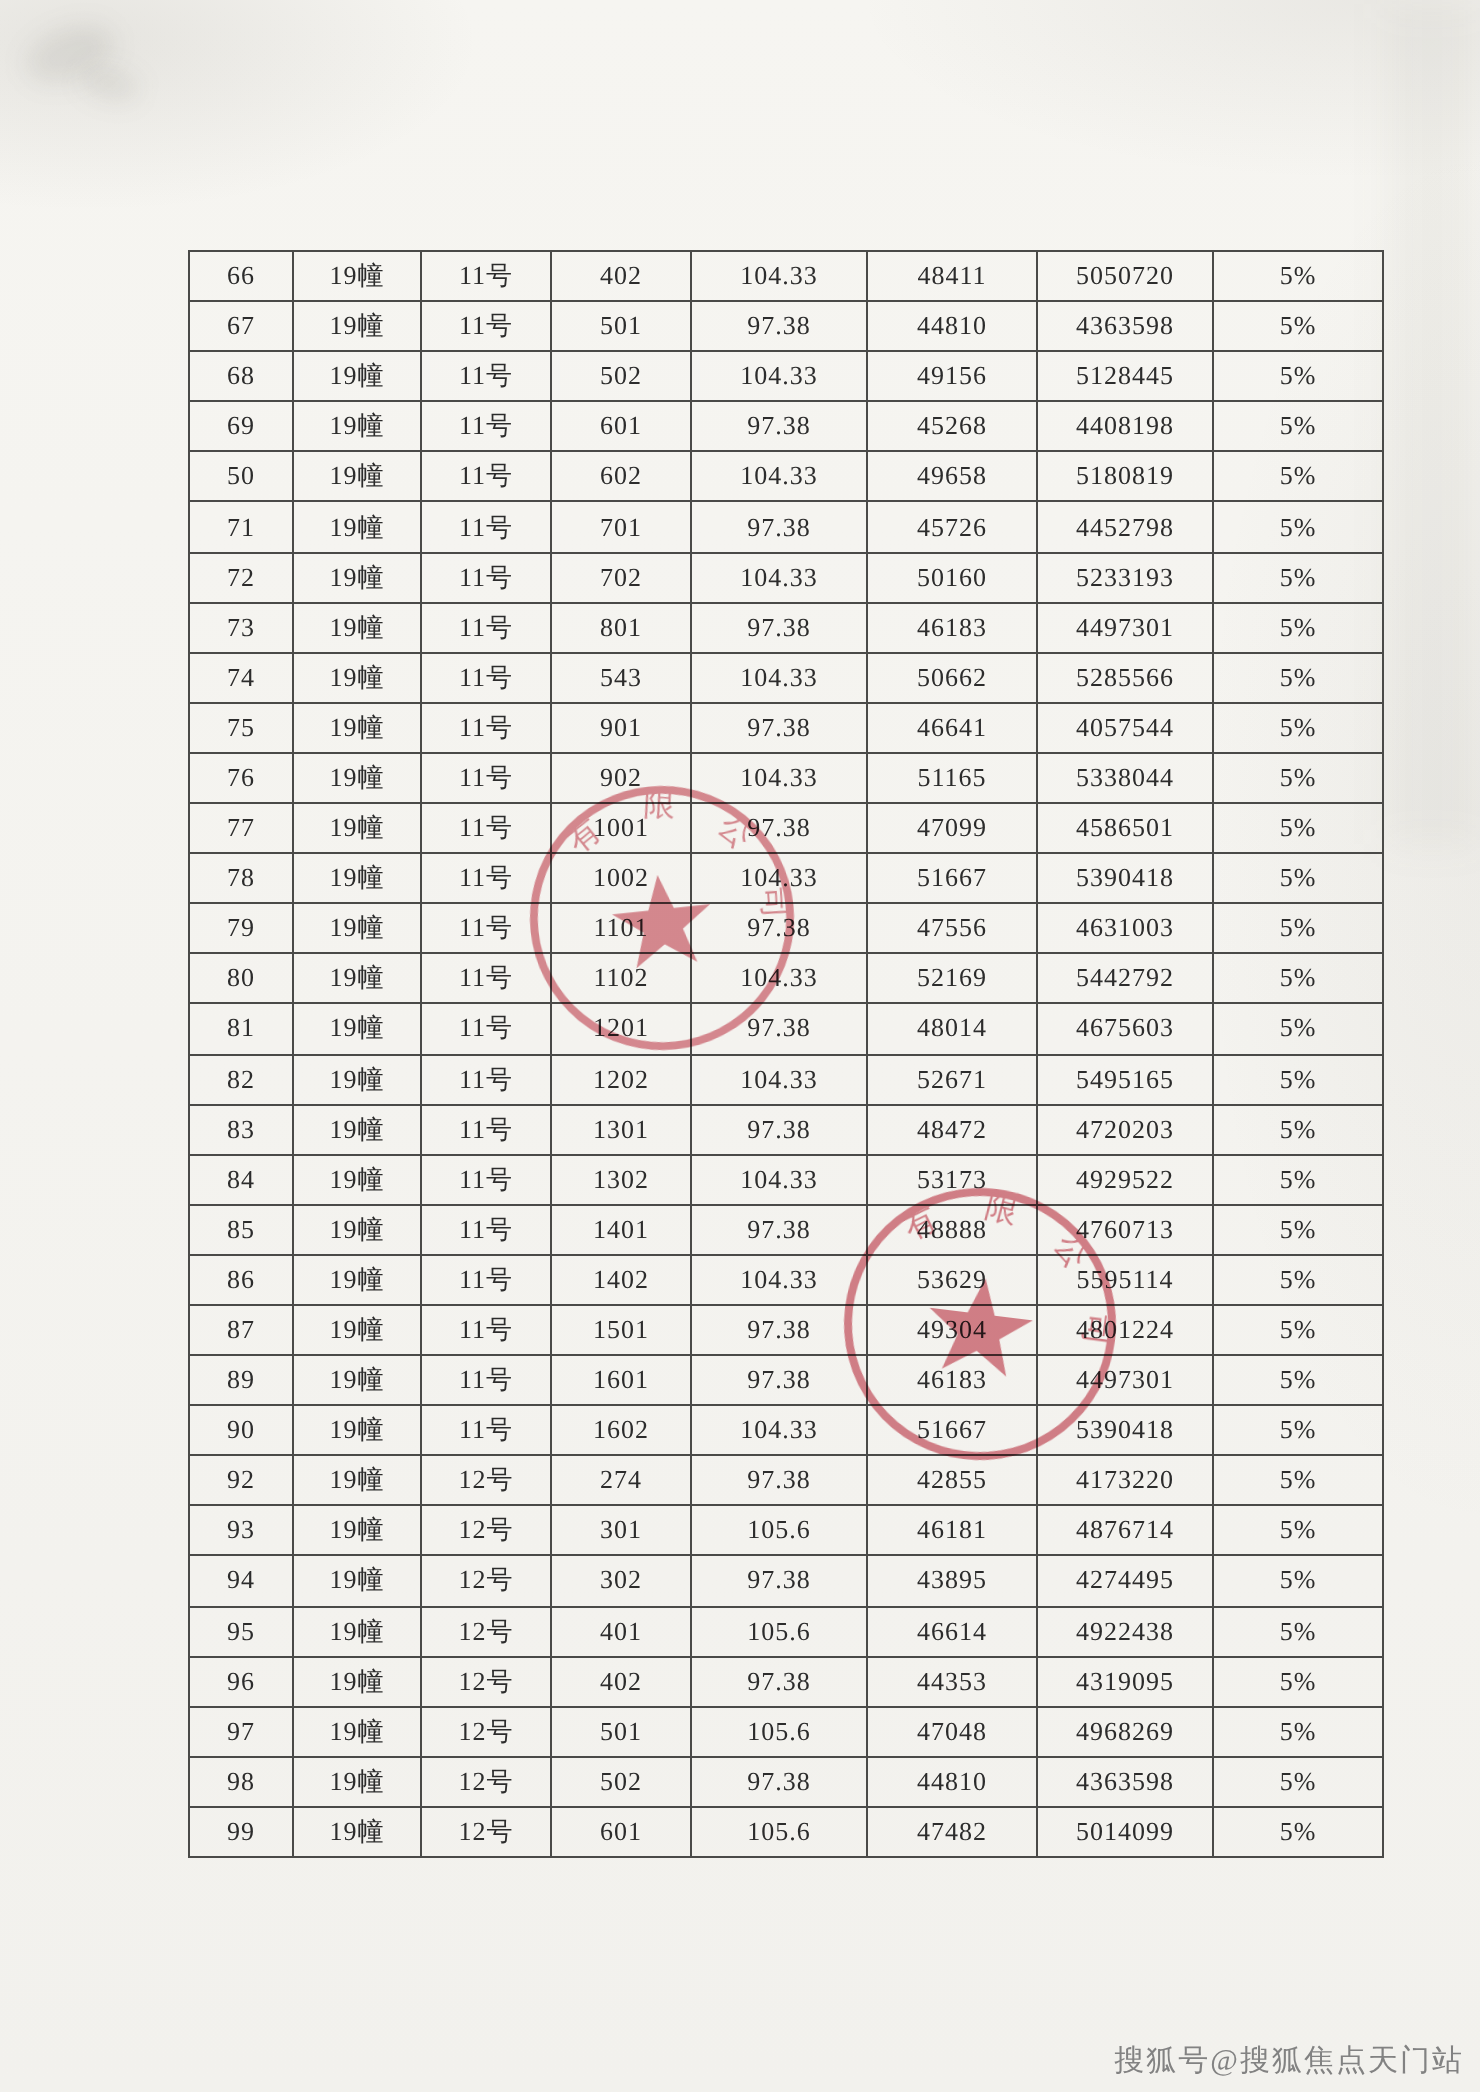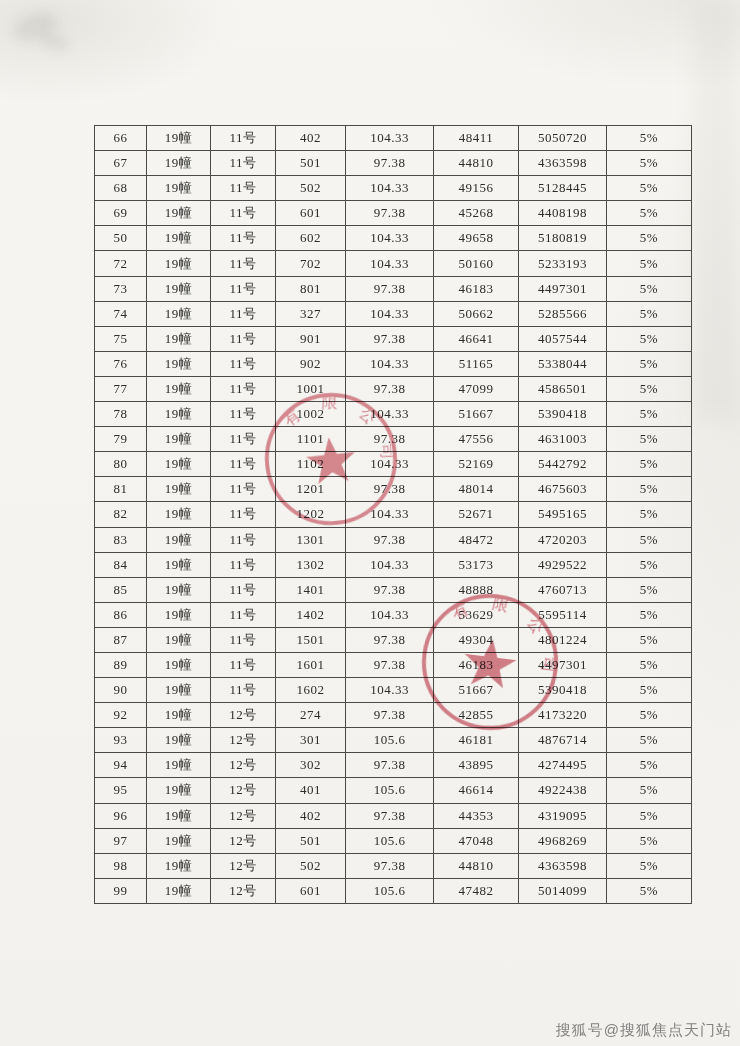--- a/index.html
+++ b/index.html
@@ -40,21 +40,21 @@
 
   .seal{
     position:absolute;pointer-events:none;
     mix-blend-mode:multiply;
     filter:blur(.35px);
   }
   .seal svg{display:block;}
 
   .watermark{
     position:absolute;right:8px;bottom:6px;
-    font-family:Liberation Sans, sans-serif;
+    font-family:Liberation Serif, serif;
     font-size:15px;color:#828282;letter-spacing:1px;
   }
 </style>
 </head>
 <body>
 
 <div class="screen">
 
   <div class="smudge s1"></div>
   <div class="smudge s2"></div>
@@ -116,20 +116,30 @@
           <td>50</td>
           <td>19幢</td>
           <td>11号</td>
           <td>602</td>
           <td>104.33</td>
           <td>49658</td>
           <td>5180819</td>
           <td>5%</td>
         </tr>
         <tr>
+          <td>71</td>
+          <td>19幢</td>
+          <td>11号</td>
+          <td>701</td>
+          <td>97.38</td>
+          <td>45726</td>
+          <td>4452798</td>
+          <td>5%</td>
+        </tr>
+        <tr>
           <td>72</td>
           <td>19幢</td>
           <td>11号</td>
           <td>702</td>
           <td>104.33</td>
           <td>50160</td>
           <td>5233193</td>
           <td>5%</td>
         </tr>
         <tr>
@@ -139,21 +149,21 @@
           <td>801</td>
           <td>97.38</td>
           <td>46183</td>
           <td>4497301</td>
           <td>5%</td>
         </tr>
         <tr>
           <td>74</td>
           <td>19幢</td>
           <td>11号</td>
-          <td>327</td>
+          <td>543</td>
           <td>104.33</td>
           <td>50662</td>
           <td>5285566</td>
           <td>5%</td>
         </tr>
         <tr>
           <td>75</td>
           <td>19幢</td>
           <td>11号</td>
           <td>901</td>

